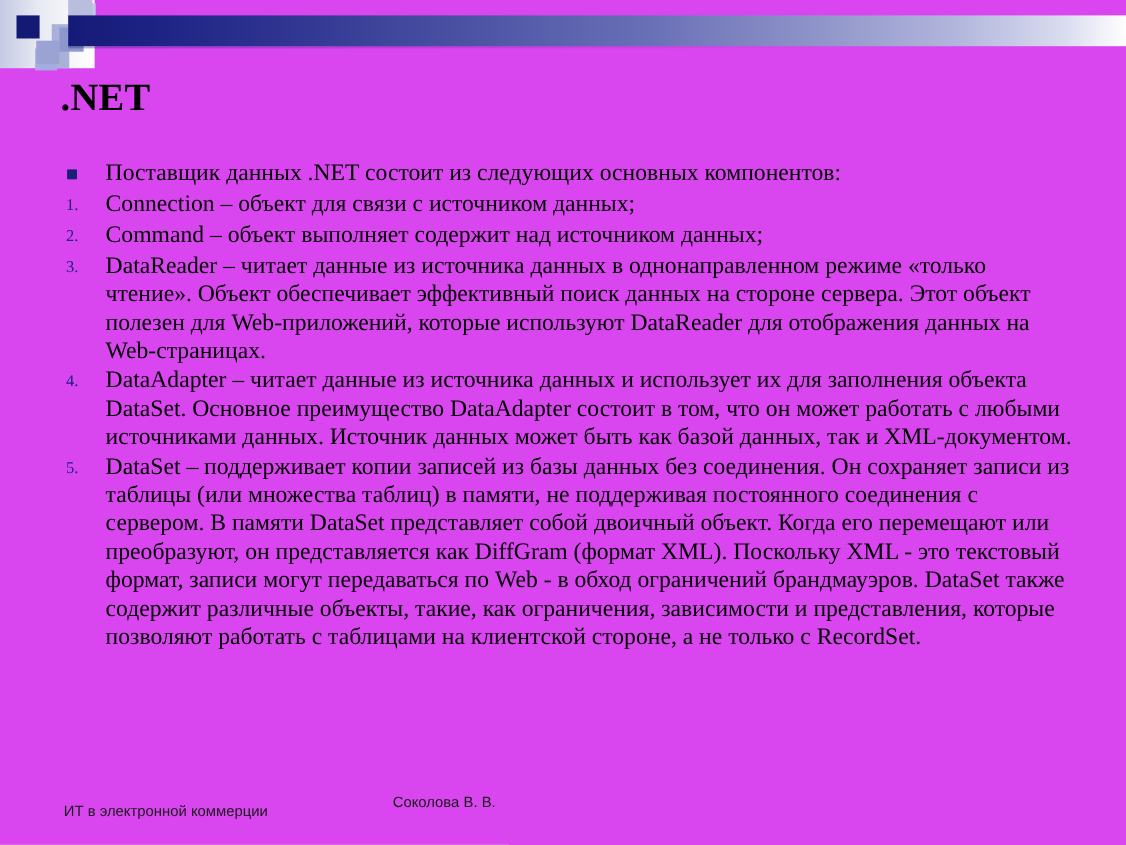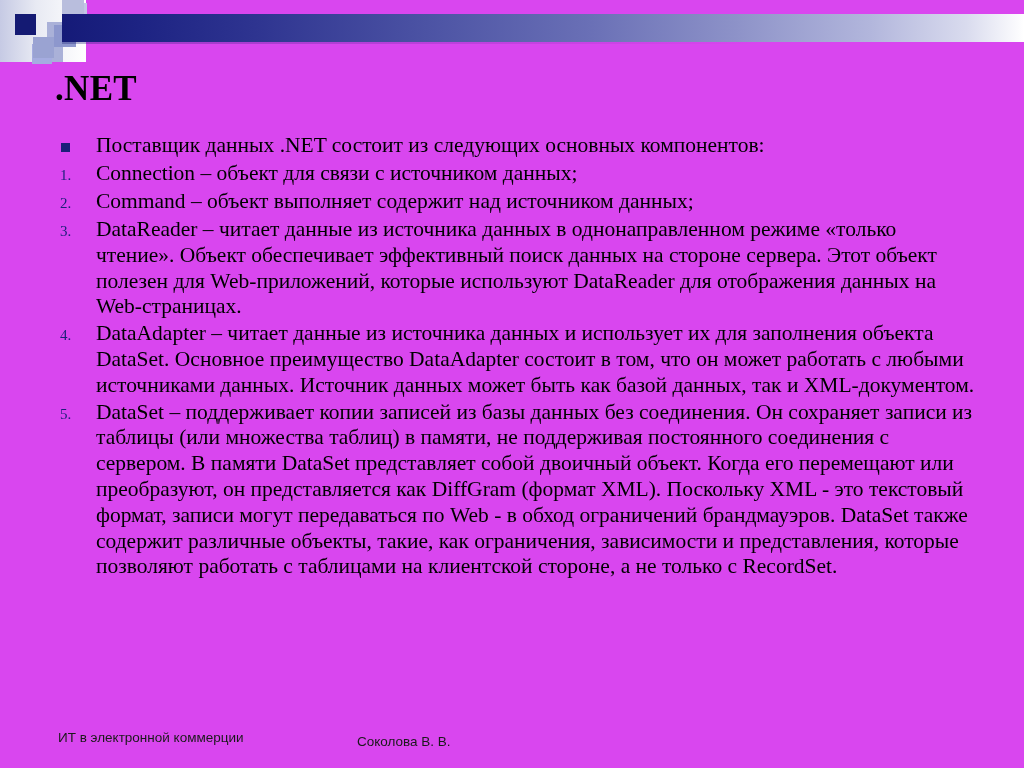--- a/index.html
+++ b/index.html
@@ -110,21 +110,21 @@
     font-weight: bold;
     color: #000000;
     letter-spacing: 0.3px;
     line-height: 1.1;
   }
 
   
   .body {
     position: absolute;
     left: 60px;
-    top: 133px;
+    top: 145px;
     width: 920px;
   }
   .item {
     display: flex;
     align-items: flex-start;
     margin: 0 0 1px 0;
   }
   .marker {
     flex: 0 0 36px;
     color: #1a1f78;
@@ -167,21 +167,21 @@
     position: absolute;
     left: 58px;
     top: 8px;
     font-family: "Liberation Sans", "DejaVu Sans", sans-serif;
     font-size: 13.5px;
     color: #1a1a1a;
   }
   .footer-center {
     position: absolute;
     left: 357px;
-    top: 12px;
+    top: 0;
     font-family: "Liberation Sans", "DejaVu Sans", sans-serif;
     font-size: 13.5px;
     color: #1a1a1a;
   }
 </style>
 </head>
 <body>
 
 <div class="slide">
 

